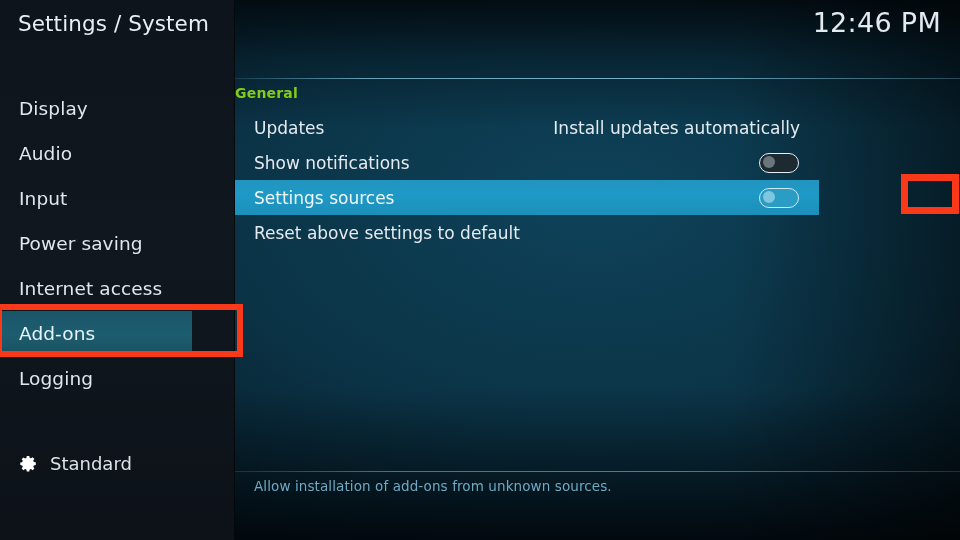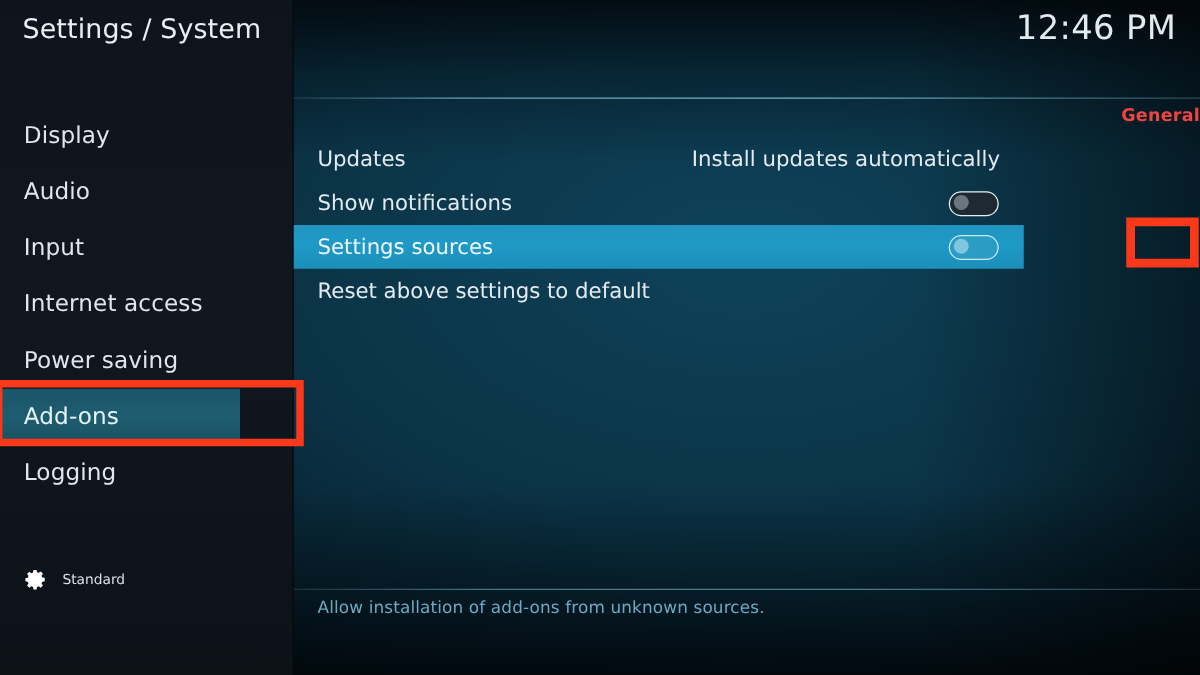--- a/index.html
+++ b/index.html
@@ -110,45 +110,45 @@
     padding-left: 19px;
     box-sizing: border-box;
   }
   .gear-icon {
     width: 19px; height: 19px;
     flex: 0 0 auto;
     margin-right: 12px;
     display: block;
   }
   .profile .lbl {
-    font-size: 11px;
+    font-size: 18px;
     color: #dbe2e8;
     white-space: nowrap;
   }
 
   
   .main {
     position: absolute;
     left: 235px; top: 0;
     width: 725px; height: 540px;
   }
   .rule-top {
     position: absolute;
     left: 0; top: 78px;
     width: 725px; height: 1px;
     background: linear-gradient(90deg, rgba(120,190,215,0.15) 0%, rgba(140,205,228,0.72) 18%, rgba(150,212,233,0.80) 55%, rgba(120,190,215,0.30) 100%);
   }
   .group-header {
     position: absolute;
     left: 0; top: 85px;
     width: 725px;
-    text-align: right;
+    text-align: left;
     font-size: 14px;
     font-weight: bold;
-    color: #ef4444;
+    color: #84cc16;
     letter-spacing: 0.2px;
   }
 
   .rows {
     position: absolute;
     left: 0; top: 110px;
     width: 584px;
   }
   .row {
     position: relative;
@@ -260,24 +260,24 @@
     <div class="nav-item">
       <span class="lbl">Display</span>
     </div>
     <div class="nav-item">
       <span class="lbl">Audio</span>
     </div>
     <div class="nav-item">
       <span class="lbl">Input</span>
     </div>
     <div class="nav-item">
+      <span class="lbl">Power saving</span>
+    </div>
+    <div class="nav-item">
       <span class="lbl">Internet access</span>
-    </div>
-    <div class="nav-item">
-      <span class="lbl">Power saving</span>
     </div>
     <div class="nav-item selected">
       <span class="lbl">Add-ons</span>
     </div>
     <div class="nav-item">
       <span class="lbl">Logging</span>
     </div>
   </div>
 
   <div class="profile">

